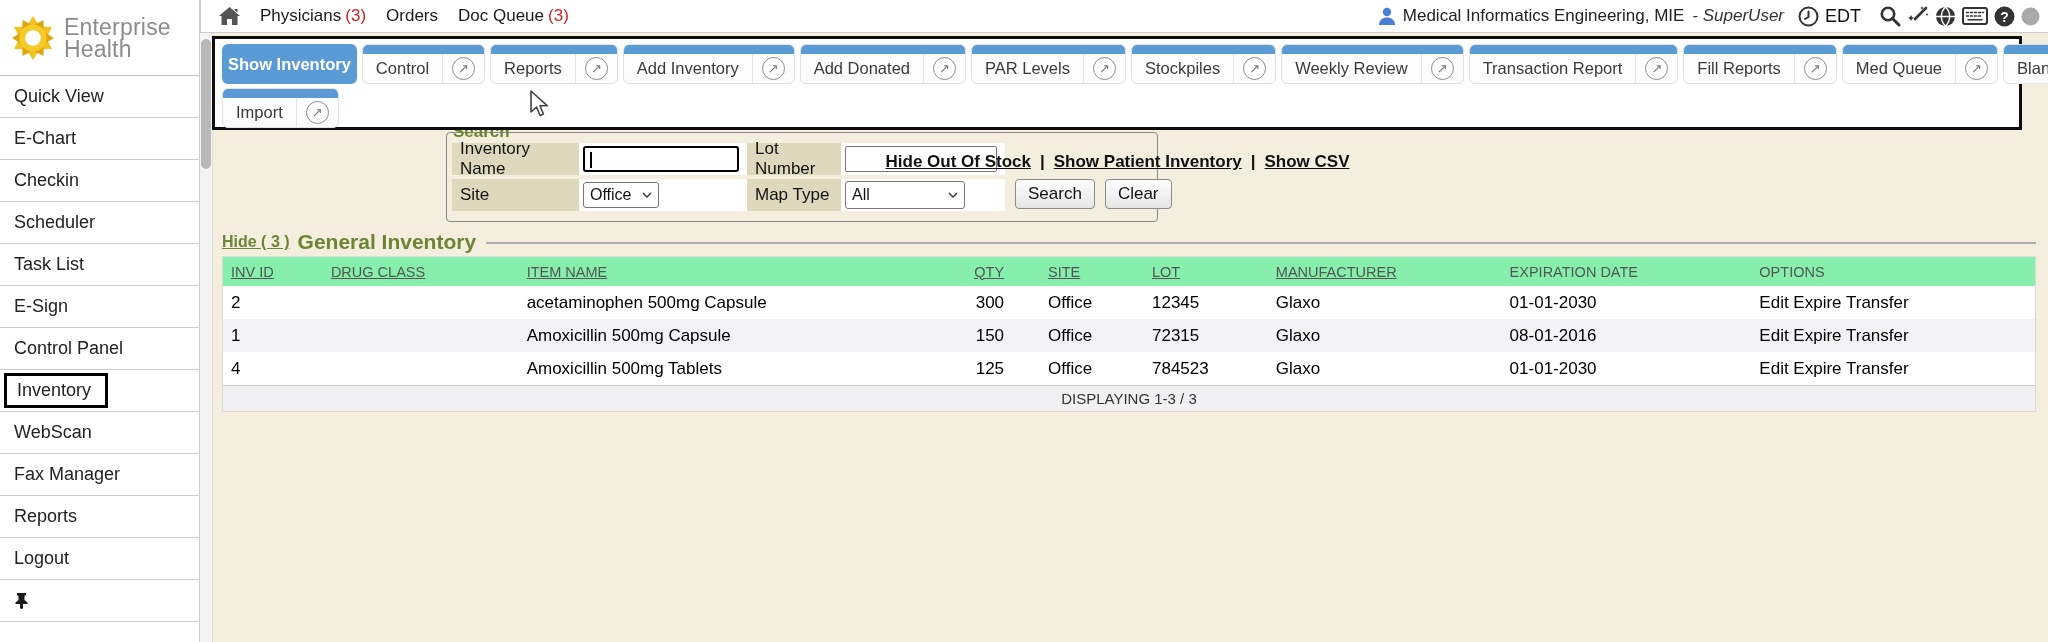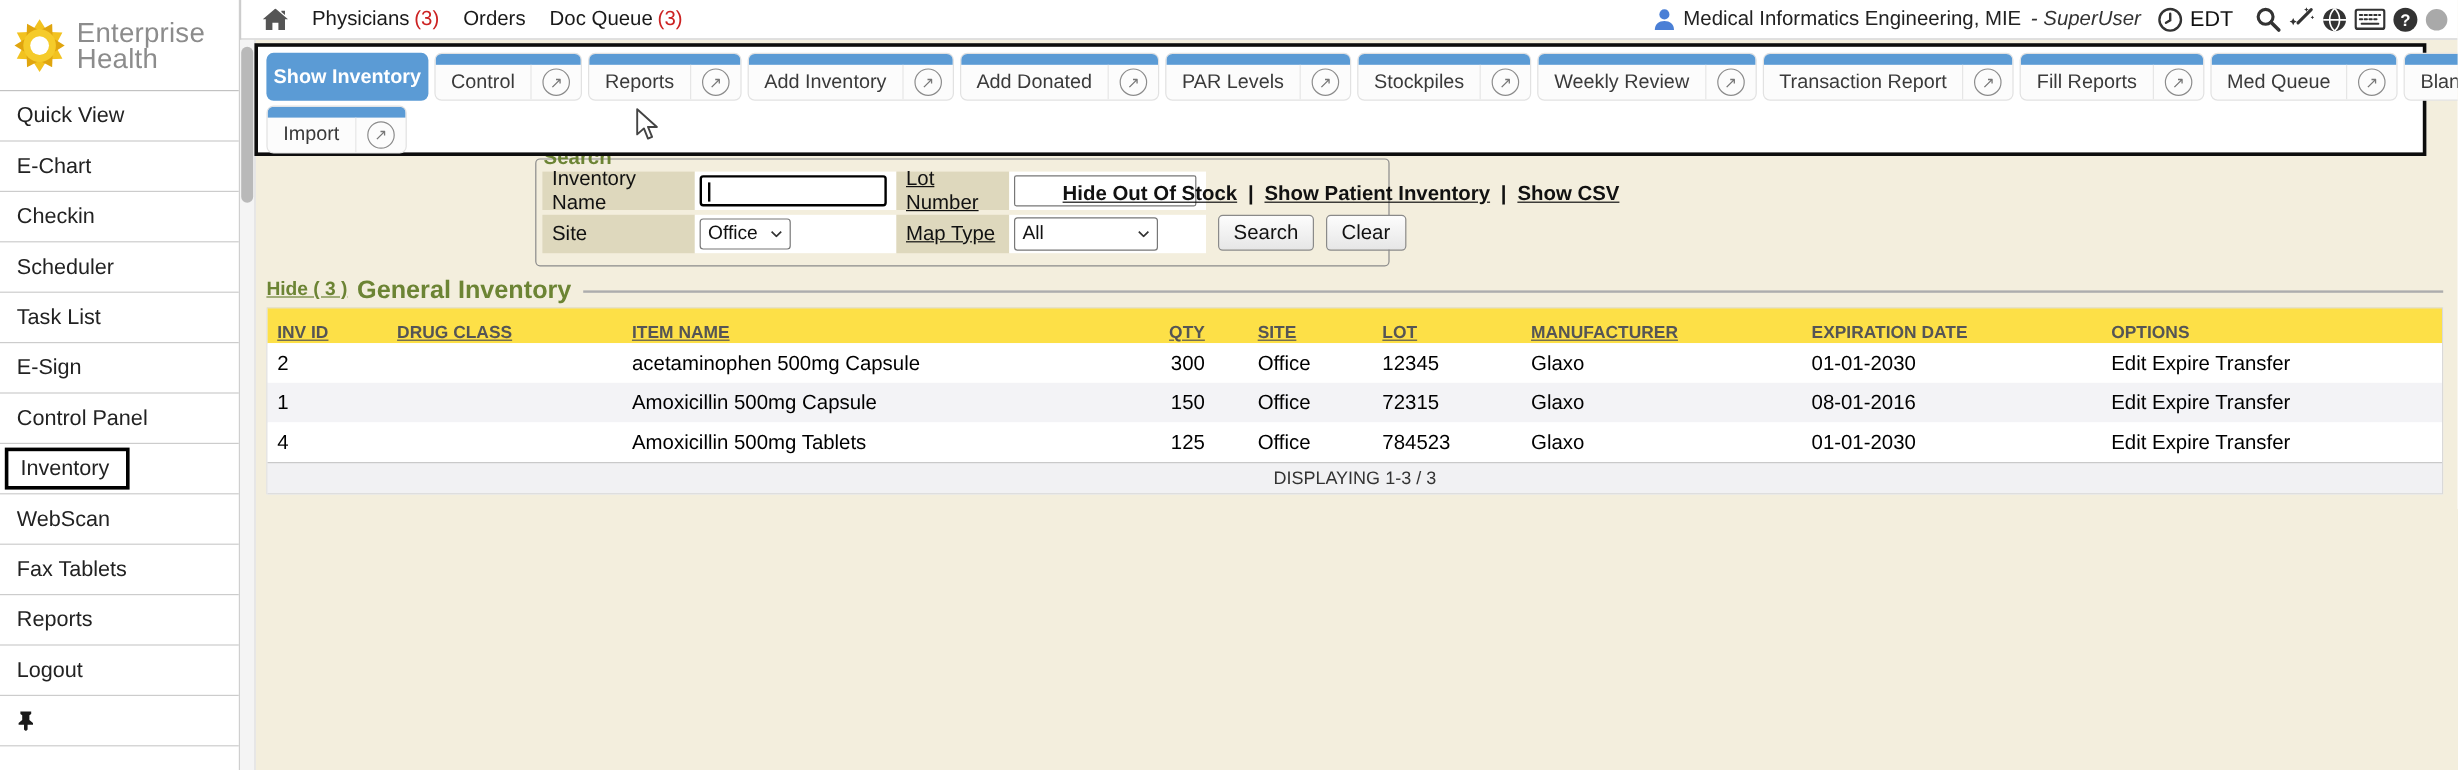--- a/index.html
+++ b/index.html
@@ -49,21 +49,21 @@
   .tab.active .tab-label { color:#fff; font-weight:bold; padding:0 6px; }
 
   
   #search-panel { position:absolute; left:446px; top:132px; width:712px; height:90px; border:1px solid #8a8a8a; border-radius:4px; z-index:1; }
   #search-legend { position:absolute; top:-11px; left:6px; font-size:17px; font-weight:bold; color:#6c8434; }
   .s-row { position:absolute; left:5px; display:flex; height:20px; }
   .s-row.r1 { top:10px; }
   .s-row.r2 { top:46px; }
   .lbl { background:#ded8bd; height:32px; display:flex; align-items:center; padding:0 8px; font-size:17px; color:#111; }
   .lbl.w1 { width:127px; }
-  .lbl.w2 { width:94px;text-decoration:underline; }
+  .lbl.w2 { width:94px; }
   .fld { background:#fff; height:32px; display:flex; align-items:center; padding:0 4px; }
   .fld.w1 { width:168px; }
   .fld.w2 { width:164px; }
   .txt-input { height:26px; background:#fff; border:1px solid #777; border-radius:2px; position:relative; }
   .txt-input.focused { border:2px solid #000; border-radius:3px; }
   .caret { position:absolute; left:5px; top:4px; width:1.5px; height:16px; background:#000; }
   .sel { height:26px; background:#fff; border:1px solid #777; border-radius:3px; display:flex; align-items:center; justify-content:space-between; padding:0 6px; font-size:16px; color:#111; }
   .sel.site { width:76px; }
   .sel.map { width:120px; height:28px; }
   .btn { height:30px; margin-left:10px; background:linear-gradient(#fdfdfd,#e6e6e6); border:1px solid #8a8a8a; border-radius:4px; font-size:17px; color:#111; padding:0 12px; font-family:inherit; cursor:pointer; }
@@ -74,21 +74,21 @@
   .qsep { color:#111; font-weight:600; }
 
   
   #inv-heading { position:absolute; left:222px; top:230px; width:1814px; display:flex; align-items:center; z-index:1; }
   #hide-link { font-size:16px; font-weight:bold; color:#6c8434; text-decoration:underline; cursor:pointer; white-space:pre; }
   #inv-title { font-size:21px; font-weight:bold; color:#6c8434; margin-left:8px; white-space:nowrap; }
   #inv-rule { flex:1; height:2px; background:#adadad; margin-left:10px; margin-top:2px; }
 
   
   #inv-table { position:absolute; left:222px; top:256px; width:1814px; z-index:1; border-left:1px solid #d9d9d9; border-right:1px solid #d9d9d9; background:#fff; }
-  #inv-header { display:flex; background:#fde047; height:30px; align-items:flex-end; border-top:1px solid #e0e0e0;font-weight:bold; }
+  #inv-header { display:flex; background:#86efac; height:30px; align-items:center; border-top:1px solid #e0e0e0; }
   .hcell { font-size:14.5px; color:#555; white-space:nowrap; }
   .hcell.sortable { text-decoration:underline; cursor:pointer; }
   .trow { display:flex; height:33px; align-items:center; background:#fff; font-size:17px; color:#000; }
   .trow.alt { background:#f3f3f6; }
   .tcell { white-space:nowrap; overflow:hidden; }
   .c0 { width:100px; padding-left:8px; }
   .c1 { width:196px; padding-left:8px; }
   .c2 { width:420px; padding-left:8px; }
   .c3 { width:78px; text-align:right; padding-right:12px; }
   .c4 { width:104px; padding-left:32px; }
@@ -155,21 +155,21 @@
         <div class="menu-item">
           <span>Control Panel</span>
         </div>
         <div class="menu-item">
           <span class="sel-box">Inventory</span>
         </div>
         <div class="menu-item">
           <span>WebScan</span>
         </div>
         <div class="menu-item">
-          <span>Fax Tablets</span>
+          <span>Fax Manager</span>
         </div>
         <div class="menu-item">
           <span>Reports</span>
         </div>
         <div class="menu-item">
           <span>Logout</span>
         </div>
       </nav>
     <div class="menu-item pin-item">
       <svg width="15" height="17" viewBox="0 0 15 17">

